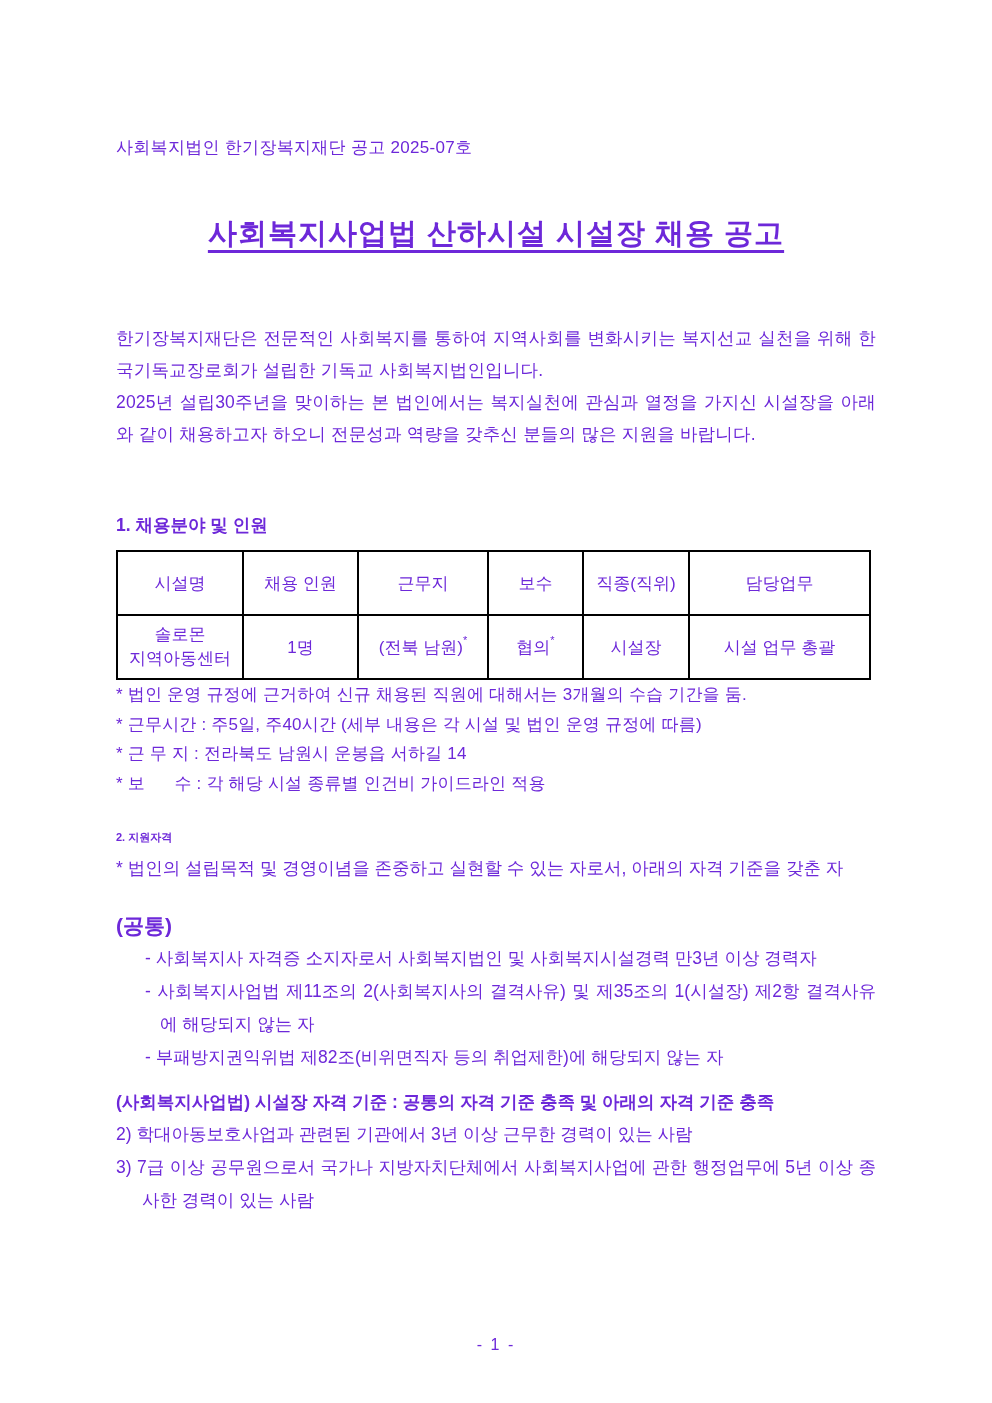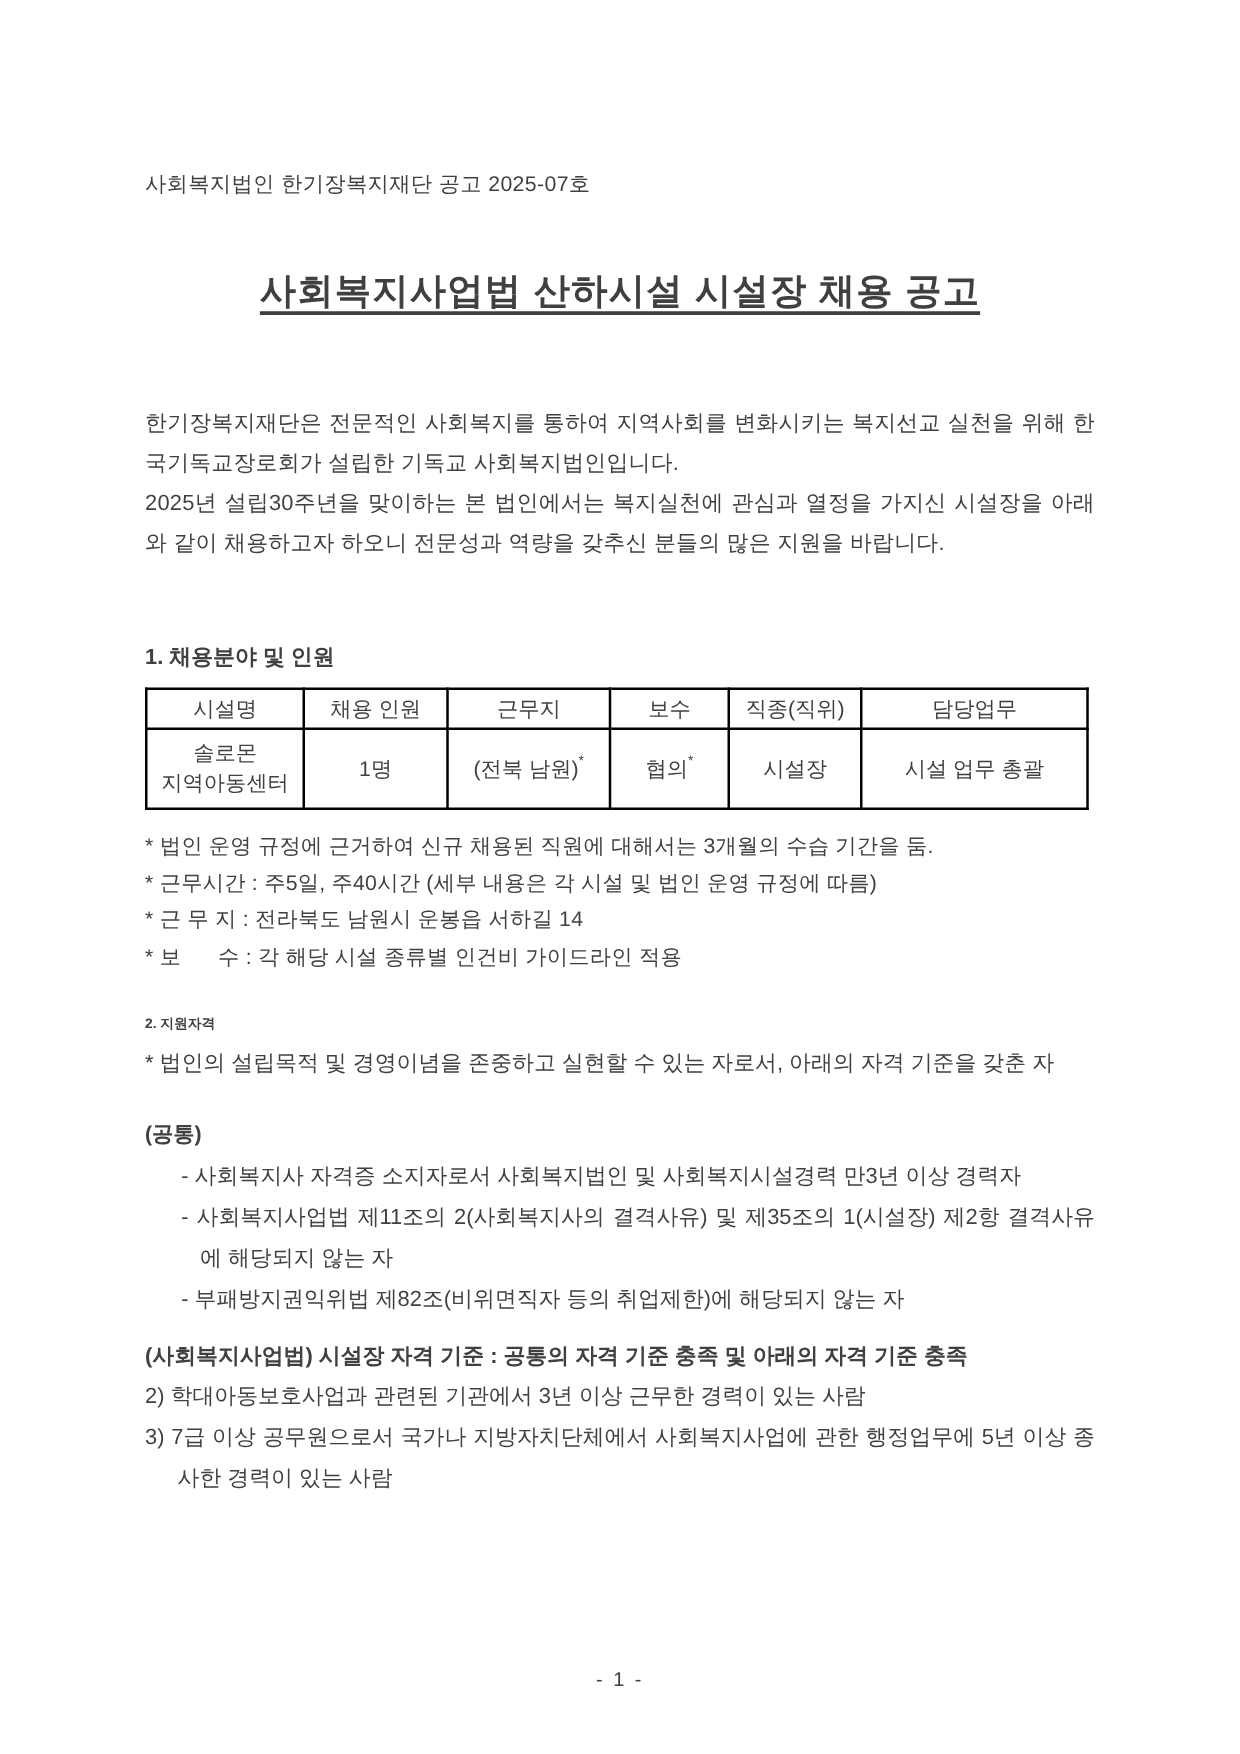--- a/index.html
+++ b/index.html
@@ -2,21 +2,21 @@
 <html><head>
 <meta charset="utf-8">
 <style>
   * { margin:0; padding:0; box-sizing:border-box; }
   html,body { background:#ffffff; }
   .page {
     position:relative;
     width:992px; height:1403px;
     margin:0 auto;
     background:#ffffff;
-    color:#404040;
+    color:#6d28d9;
     font-family:"Liberation Sans","DejaVu Sans",sans-serif;
     padding:132px 116px 0 116px;
     overflow:hidden;
   }
   .doc-number { font-size:17px; line-height:32px; letter-spacing:.3px; }
   .title-row { margin-top:46px; text-align:center; }
   .title {
     display:inline-block;
     font-size:29px; font-weight:bold; line-height:46px; letter-spacing:1px;
     text-decoration:underline;
@@ -37,32 +37,32 @@
     margin-top:10px;
     border-collapse:collapse; table-layout:fixed;
     width:753px;
   }
   table.recruit th, table.recruit td {
     border:2px solid #000000;
     text-align:center; vertical-align:middle;
     font-size:17px; font-weight:normal;
     padding:0 2px;
   }
-  table.recruit thead tr { height:32px; }
+  table.recruit thead tr { height:64px; }
   table.recruit tbody tr { height:64px;padding-left:10px; }
   .cell-sup { font-size:11px; vertical-align:super; position:relative; top:-2px; }
   .facility-line { line-height:24px; }
-  .notes { margin-top:14px; }
+  .notes { }
   .note-line {
     font-size:17px; line-height:29.5px;
     white-space:pre-wrap; letter-spacing:.2px;
   }
   .sec2-heading { margin-top:24px; font-size:11px; font-weight:bold; line-height:30px; }
   .qual-note { font-size:17.5px; line-height:32px; }
-  .sub-heading { margin-top:26px; font-size:17px; font-weight:bold; line-height:32px; }
+  .sub-heading { margin-top:26px; font-size:21px; font-weight:bold; line-height:32px; }
   ul.dash-list { list-style:none; }
   ul.dash-list li {
     margin-left:29px;
     padding-left:15px; text-indent:-15px;
     font-size:17.5px; line-height:33px;
     text-align:justify; word-break:break-all;
   }
   .center-heading { margin-top:12px; font-size:17.5px; font-weight:bold; line-height:32px; }
   ul.num-list { list-style:none; }
   ul.num-list li {

